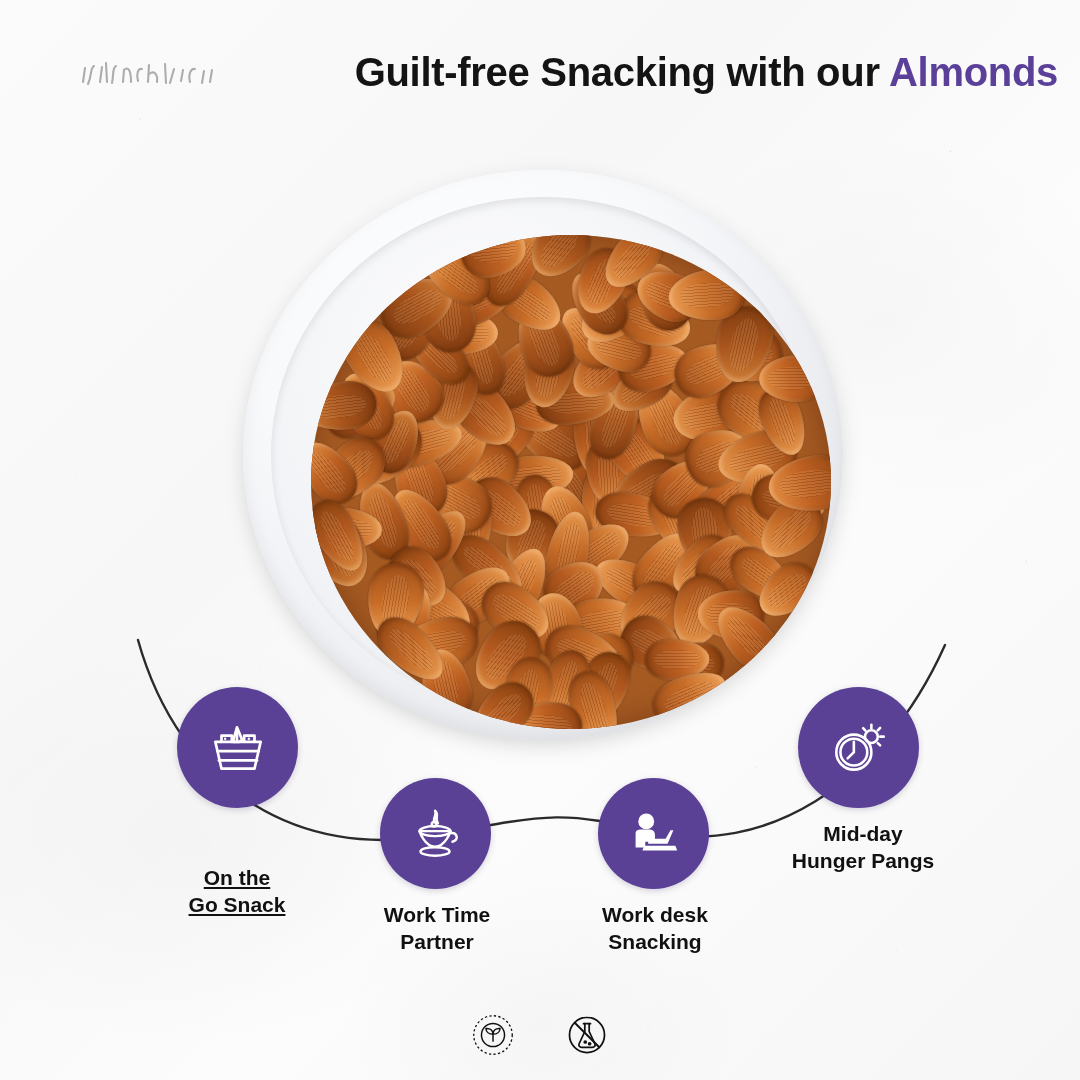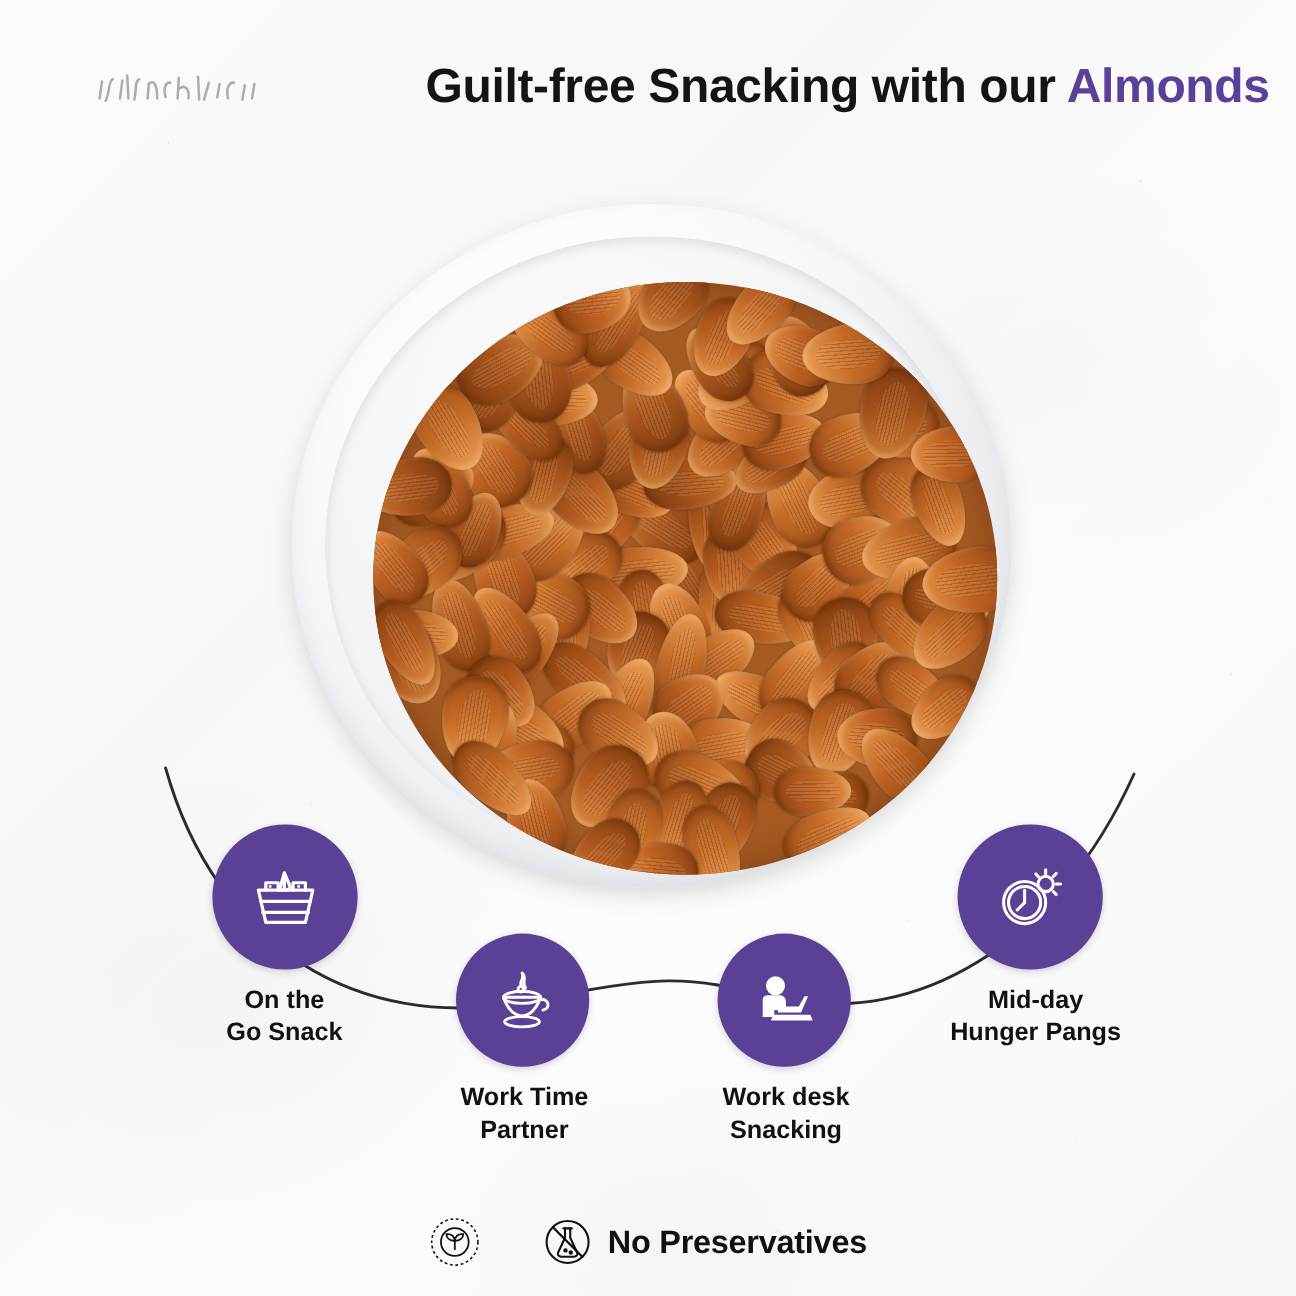--- a/index.html
+++ b/index.html
@@ -323,21 +323,21 @@
           <path d="M13.5 44 L50.5 44"></path>
           <path d="M16 26 L16 20 L26 20 L26 26"></path>
           <path d="M38 26 L38 20 L48 20 L48 26"></path>
           <circle cx="19.5" cy="23" r="1.2" fill="#fff" stroke="none"></circle>
           <circle cx="42.5" cy="23" r="1.2" fill="#fff" stroke="none"></circle>
           <path d="M27 26 L31 12 L36 24 L33 26 Z"></path>
           <path d="M31 15 L31 24"></path>
         </g>
       </svg>
     </div>
-    <div class="flabel" style="left:122px;top:821px;">On the
+    <div class="flabel" style="left:122px;top:865px;text-decoration:underline;">On the
 Go Snack</div>
   </div>
 
   <div class="feature">
     <div class="fcircle" style="left:380px;top:778px;width:111px;height:111px;">
       <svg width="62" height="62" viewBox="0 0 64 64">
         <g fill="none" stroke="#ffffff" stroke-width="2.5" stroke-linejoin="round" stroke-linecap="round">
           <path d="M15 29 C15 29 20 45 31 45 C42 45 47 29 47 29 Z"></path>
           <ellipse cx="31" cy="29" rx="16" ry="5.2"></ellipse>
           <path d="M47 31 C54 30 56 38 49 40"></path>
@@ -405,17 +405,16 @@
       <svg class="bico" viewBox="0 0 48 48">
         <circle cx="24" cy="24" r="20" fill="none" stroke="#111" stroke-width="2"></circle>
         <g fill="none" stroke="#111" stroke-width="2" stroke-linejoin="round" stroke-linecap="round">
           <path d="M20 11 L28 11"></path>
           <path d="M21.5 11 L21.5 20 L15 34 C14 36.2 15.5 38 18 38 L30 38 C32.5 38 34 36.2 33 34 L26.5 20 L26.5 11"></path>
           <circle cx="22" cy="32" r="1.1" fill="#111"></circle>
           <circle cx="27" cy="34" r="1.1" fill="#111"></circle>
         </g>
         <path d="M10 10 L38 38" stroke="#111" stroke-width="2.2" stroke-linecap="round"></path>
       </svg>
-      <span class="btext">No Preservatives</span>
     </div>
 
   </div>
 </div>
 
 </body></html>

